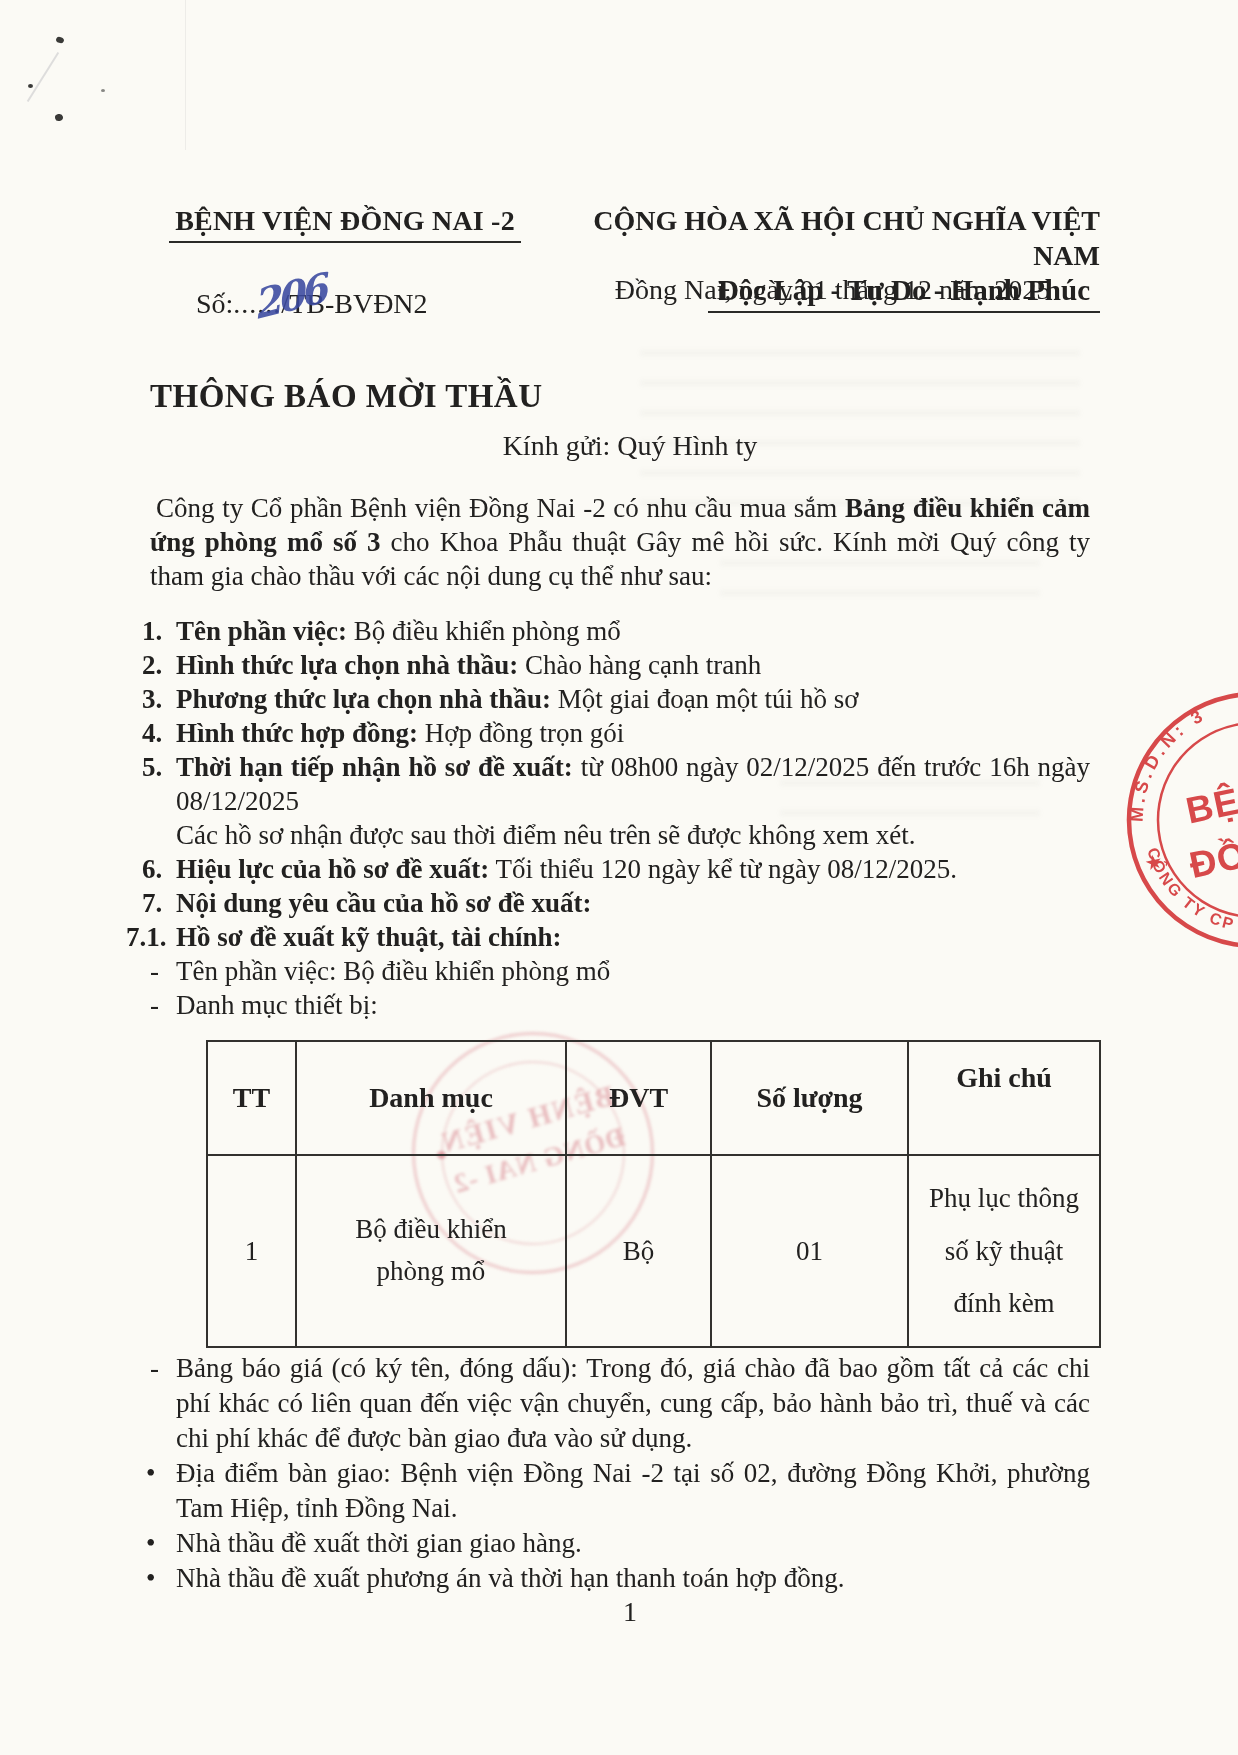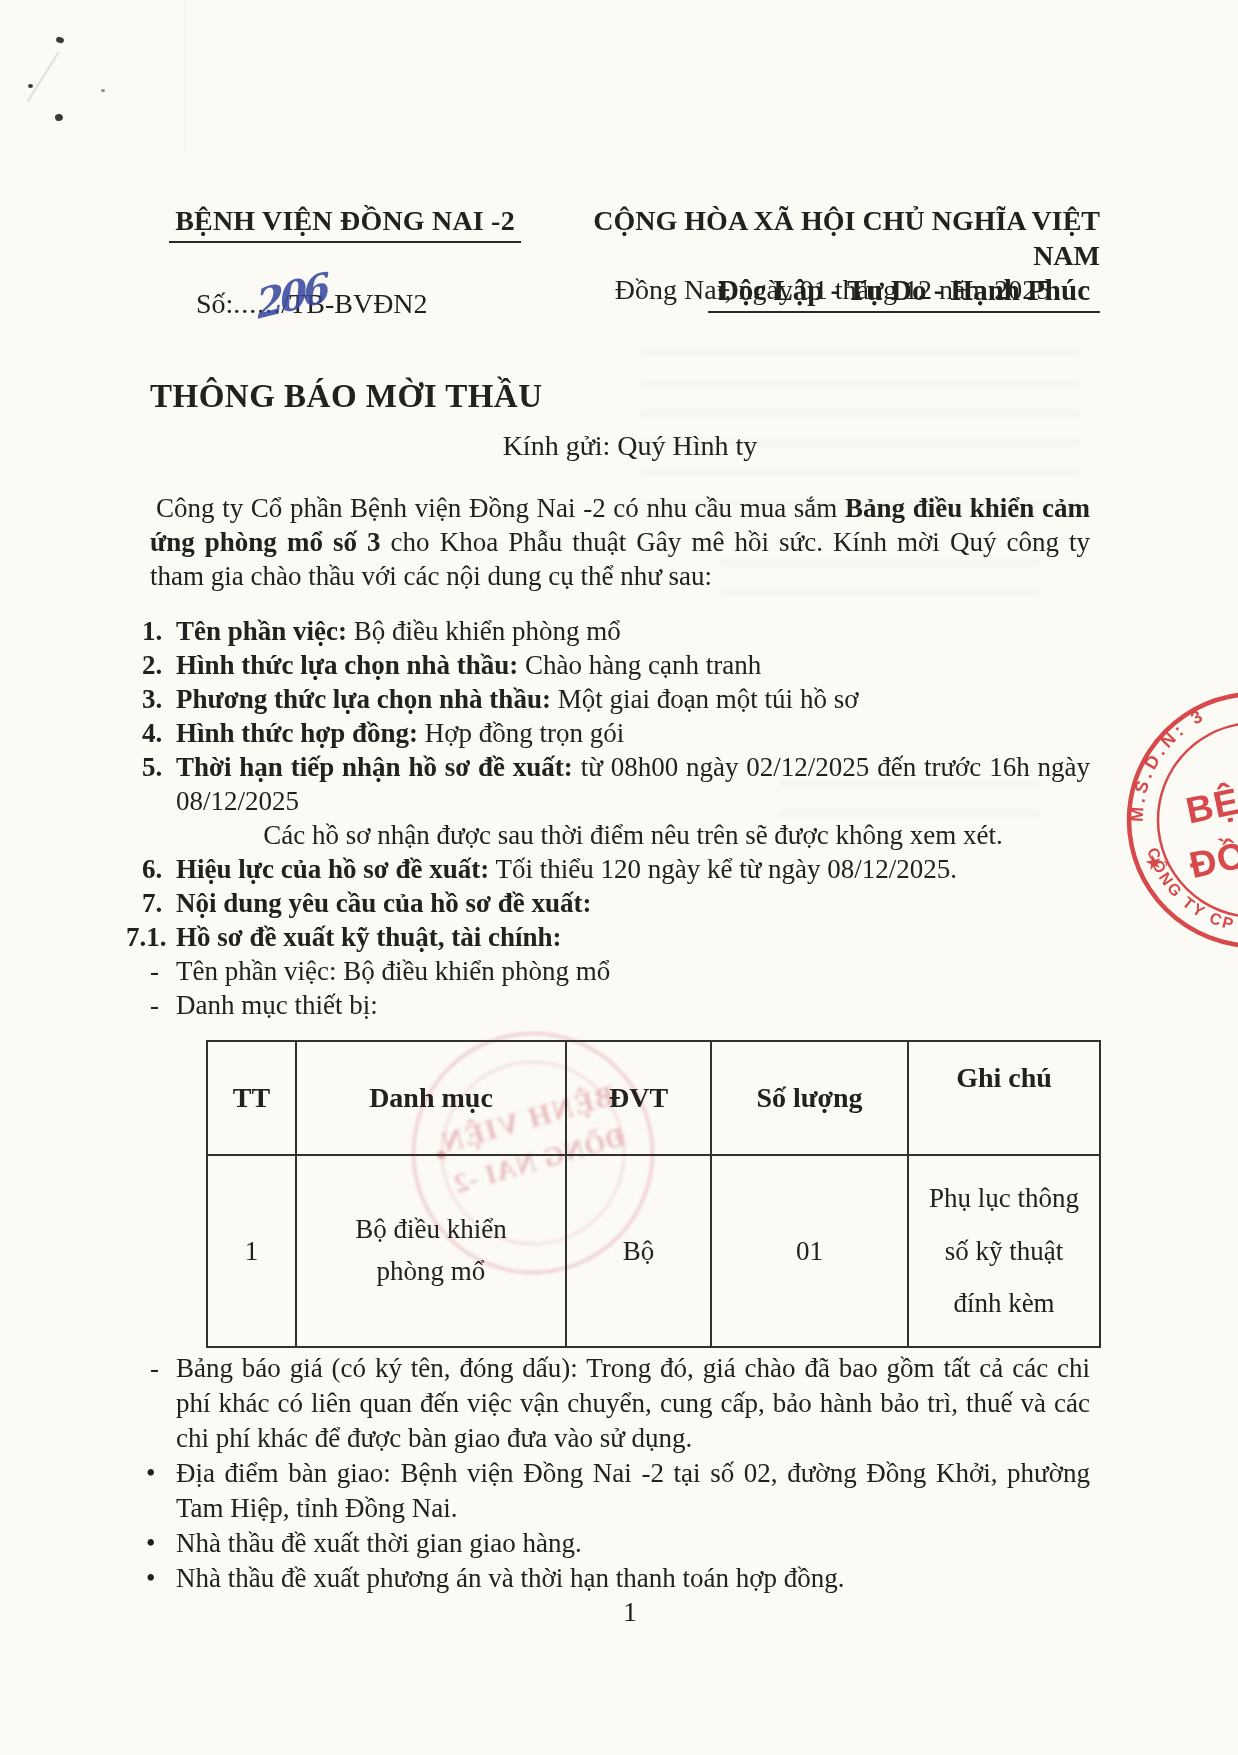--- a/index.html
+++ b/index.html
@@ -33,21 +33,21 @@
   .greeting{left:150px;top:430px;width:960px;text-align:center;font-size:28px;}
   
   .bodytext{font-size:27px;line-height:34px;text-align:justify;}
   .intro{left:150px;top:491px;width:940px;text-indent:6px;}
   .main-list{left:140px;top:614px;width:950px;font-size:27px;line-height:34px;}
   .li{position:relative;padding-left:36px;text-align:justify;}
   .li .marker{position:absolute;left:2px;font-weight:bold;}
   .li .marker.plain{font-weight:normal;}
   .li.sub71{padding-left:36px;}
   .li.sub71 .marker{left:-12px;}
-  .note-line{padding-left:36px;text-align:center;}
+  .note-line{padding-left:36px;}
   
   .tbl-wrap{left:206px;top:1040px;z-index:2;}
   table{border-collapse:collapse;table-layout:fixed;background:transparent;}
   td,th{border:2.4px solid #32312e;text-align:center;font-size:27px;
         background:transparent;overflow:hidden;}
   th{font-weight:bold;font-size:28px;height:91px;vertical-align:middle;}
   th.note-h{vertical-align:top;padding-top:20px;}
   tr.body-row td{height:188px;vertical-align:middle;}
   td.c-danhmuc{padding:0 22px;line-height:1.55;}
   td.c-ghichu{padding:0 14px;line-height:1.95;}

